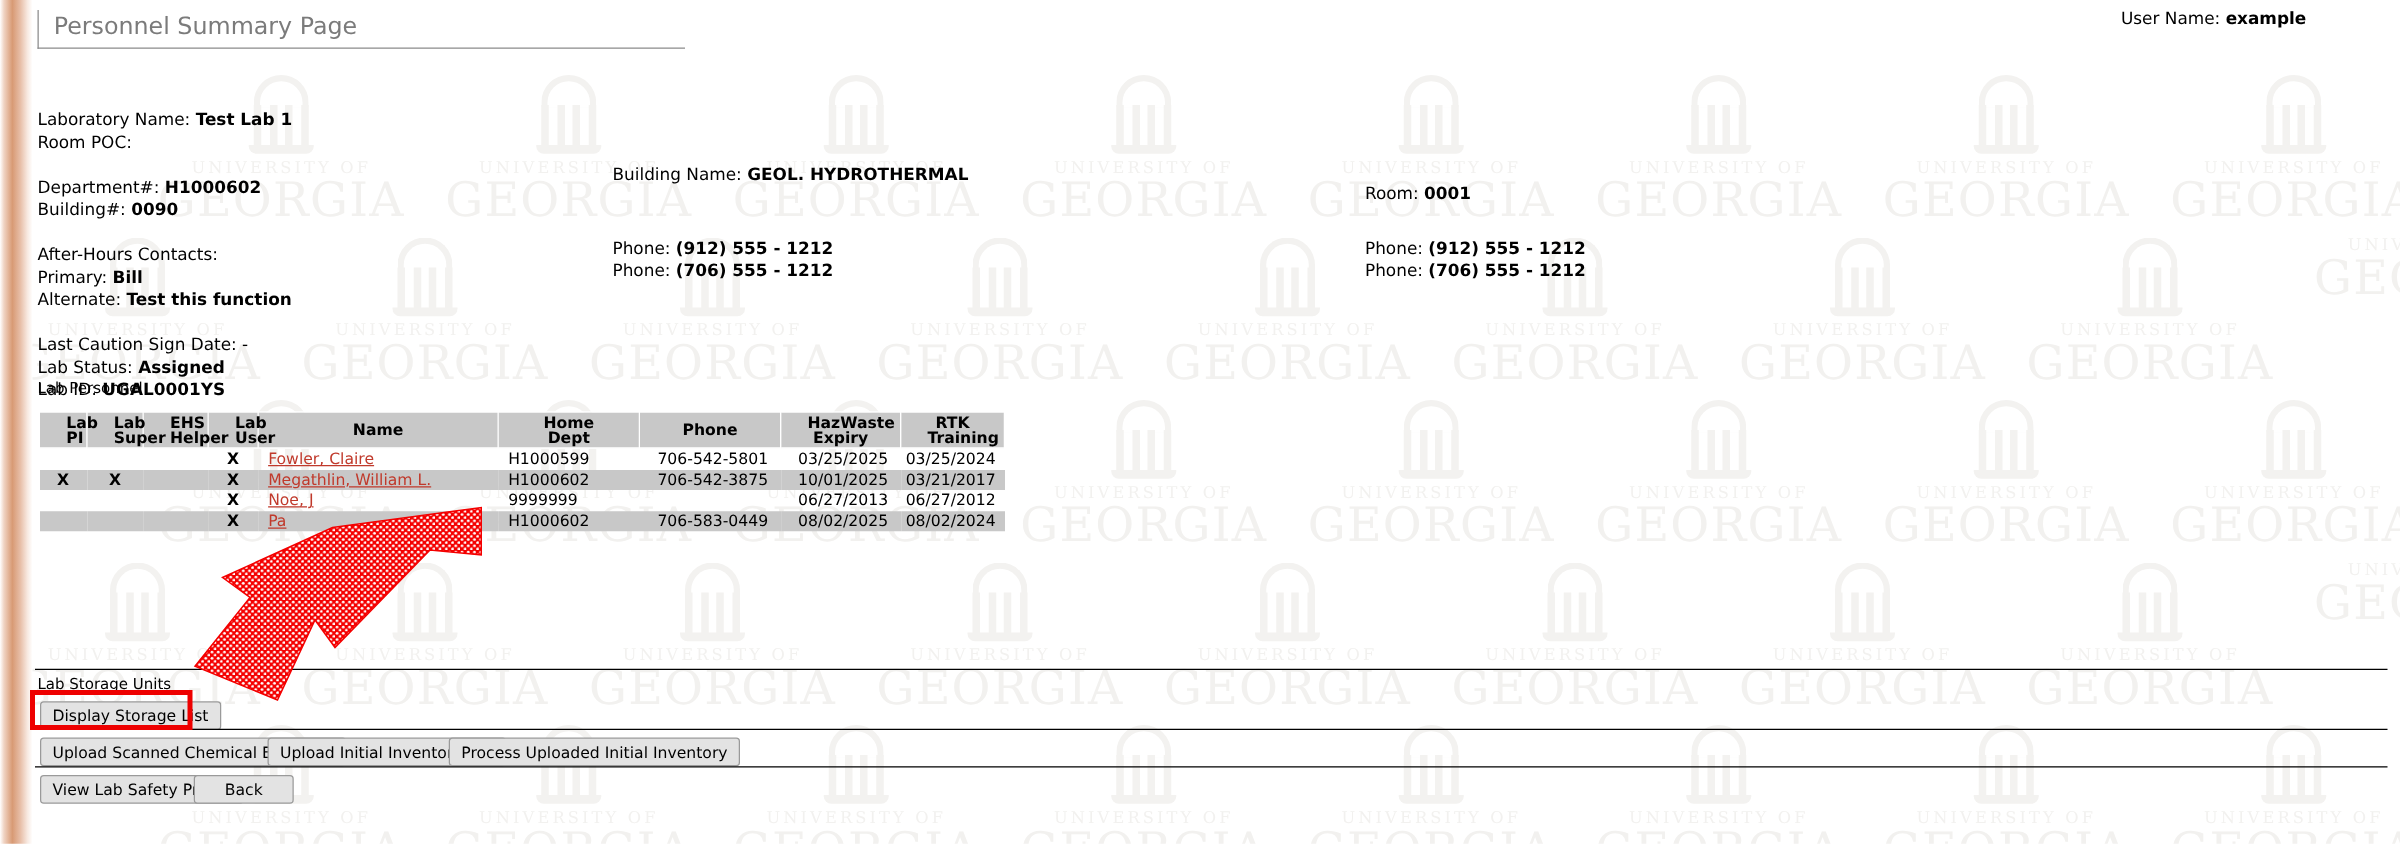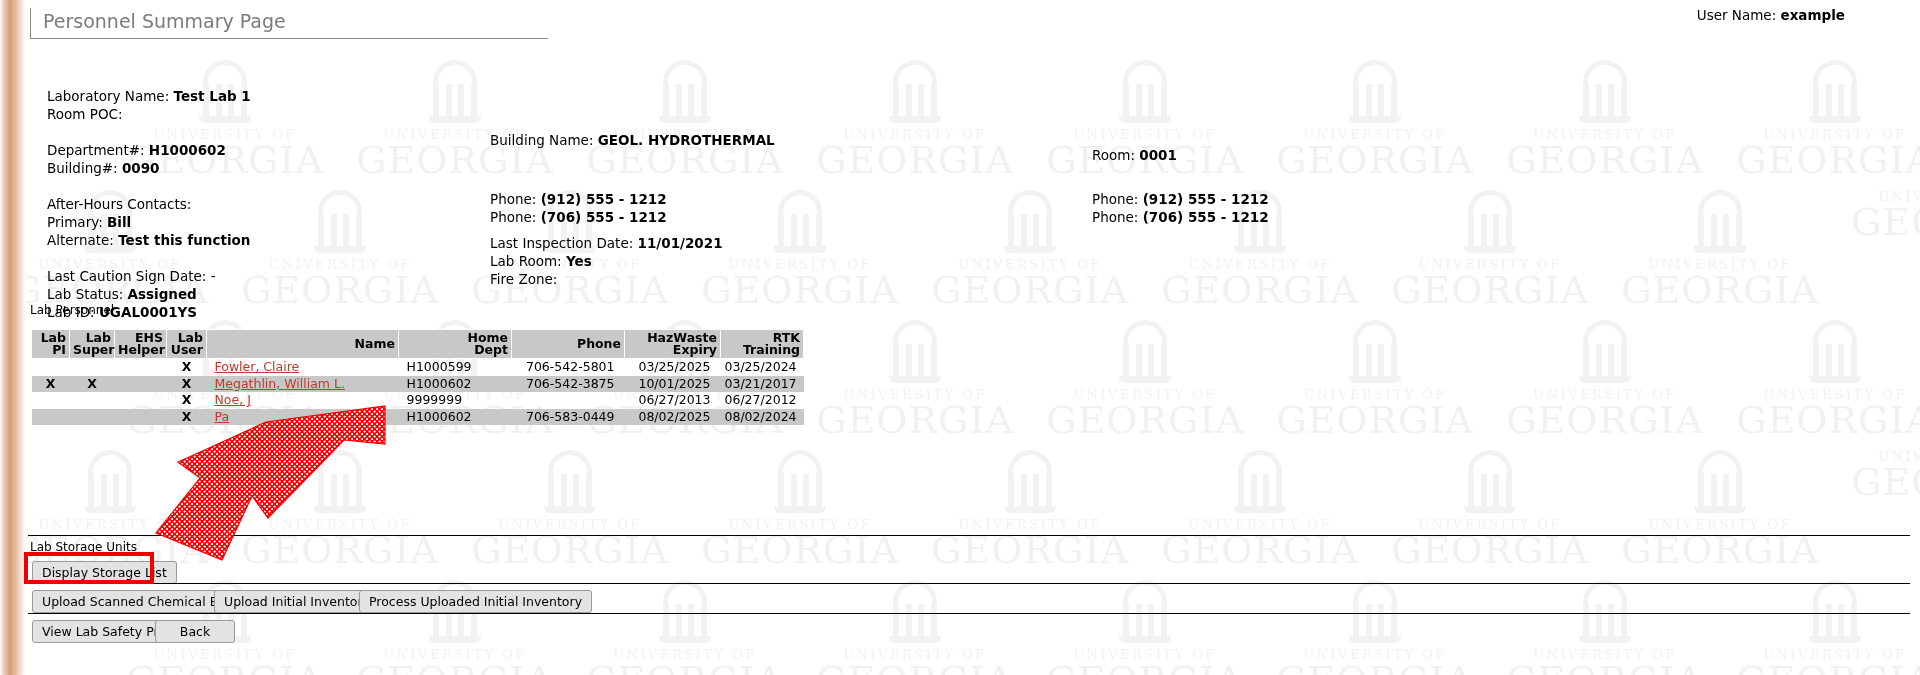--- a/index.html
+++ b/index.html
@@ -116,21 +116,21 @@
     white-space: nowrap;
   }
   .user-name b { font-weight: bold; }
 
   
   .info-col { position: absolute; font-size: 13.5px; line-height: 18px; }
   .info-line { white-space: nowrap; }
   .info-line b { font-weight: bold; }
   .spacer-line { height: 18px; }
 
-  #col-left   { left: 47px;  top: 87px; }
+  #col-left   { left: 30px;  top: 87px; }
   #col-mid    { left: 490px; top: 131px; }
   #col-right  { left: 1092px; top: 146px; }
 
   #col-mid-2  { left: 490px; top: 190px; }
   #col-right-2{ left: 1092px; top: 190px; }
   #col-mid-3  { left: 490px; top: 234px; }
   #col-right-3{ left: 1092px; top: 234px; }
 
   
   .section-label {
@@ -146,22 +146,22 @@
     left: 31px; top: 329px;
     border-collapse: collapse;
     font-size: 12.5px;
     width: 772px;
     table-layout: fixed;
   }
   table.personnel th {
     background: #c8c8c8;
     border: 1px solid #ffffff;
     font-weight: bold;
-    text-align: right;
-    padding: 1px 3px;
+    text-align: center;
+    padding: 1px 21px;
     line-height: 12px;
     font-size: 12.5px;
     height: 26px;
     vertical-align: middle;
   }
   table.personnel td {
     padding: 1px 4px;
     height: 14.6px;
     line-height: 14px;
     vertical-align: middle;
@@ -813,25 +813,20 @@
       <div class="info-line"><span>Lab Status:</span> <b>Assigned</b></div>
       <div class="info-line"><span>Lab ID:</span> <b>UGAL0001YS</b></div>
     </div>
 
   <div class="info-col" id="col-mid">
       <div class="info-line"><span>Building Name:</span> <b>GEOL. HYDROTHERMAL</b></div>
     </div>
   <div class="info-col" id="col-mid-2">
       <div class="info-line"><span>Phone:</span> <b>(912) 555 - 1212</b></div>
       <div class="info-line"><span>Phone:</span> <b>(706) 555 - 1212</b></div>
-    </div>
-  <div class="info-col" id="col-mid-3">
-      <div class="info-line"><span>Last Inspection Date:</span> <b>11/01/2021</b></div>
-      <div class="info-line"><span>Lab Room:</span> <b>Yes</b></div>
-      <div class="info-line"><span>Fire Zone:</span></div>
     </div>
 
   <div class="info-col" id="col-right">
       <div class="info-line"><span>Room:</span> <b>0001</b></div>
     </div>
   <div class="info-col" id="col-right-2">
       <div class="info-line"><span>Phone:</span> <b>(912) 555 - 1212</b></div>
       <div class="info-line"><span>Phone:</span> <b>(706) 555 - 1212</b></div>
     </div>
 

